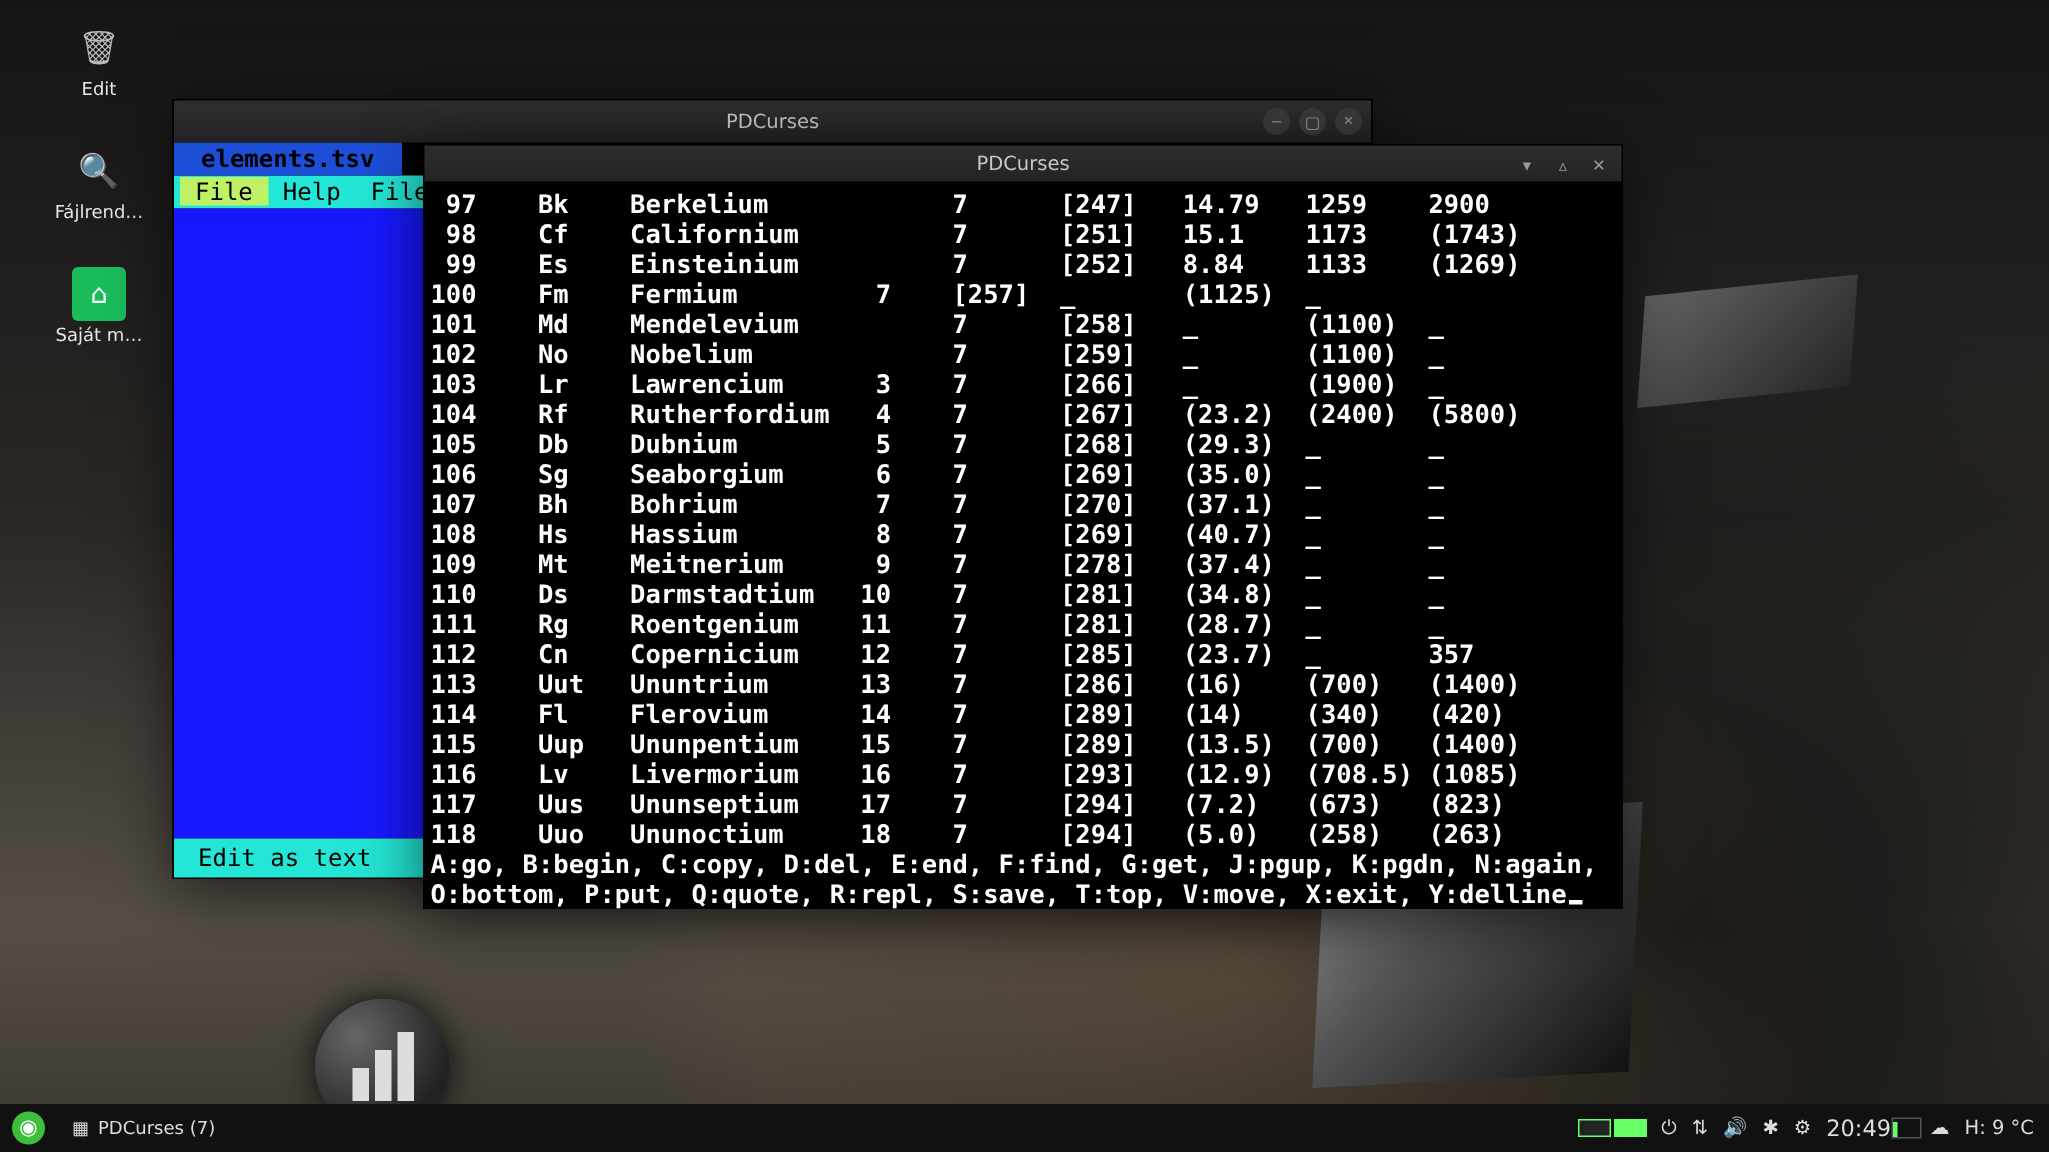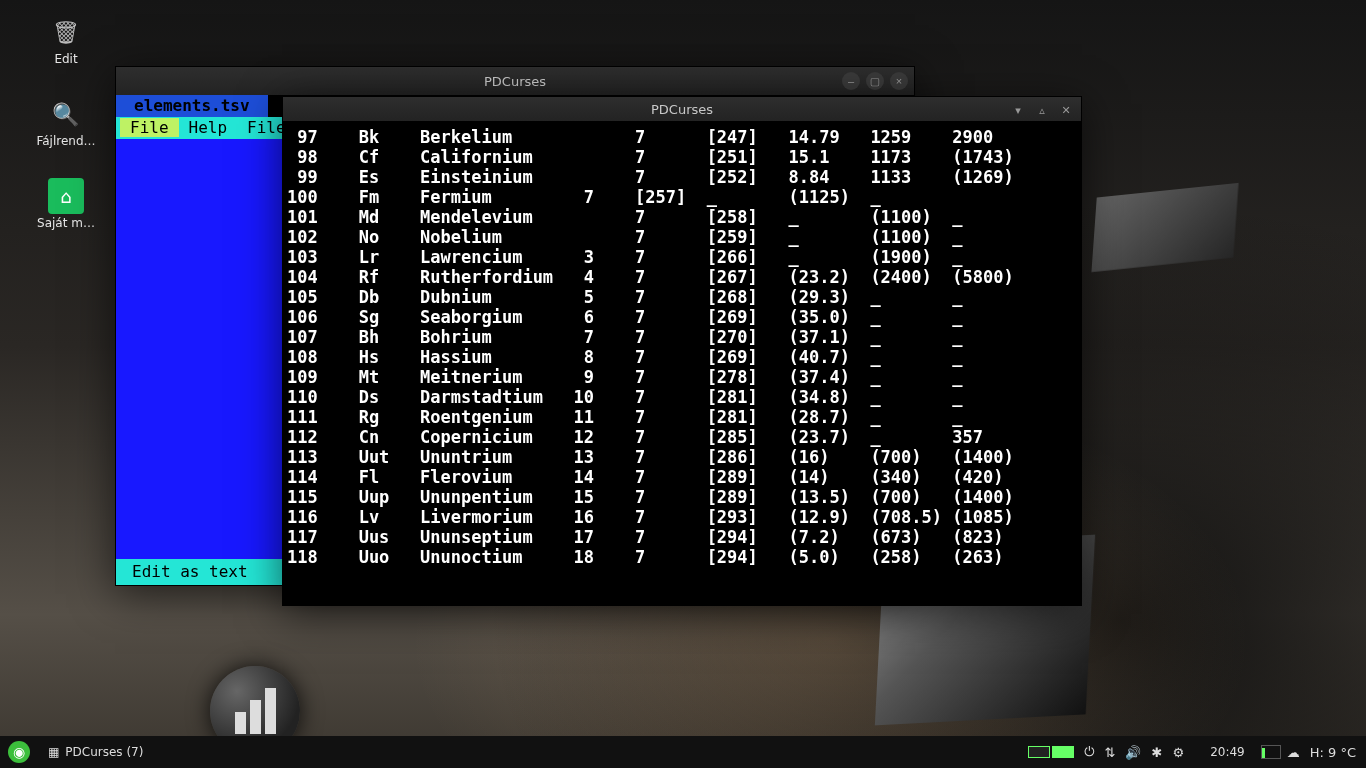--- a/index.html
+++ b/index.html
@@ -41,21 +41,21 @@
     display:flex; align-items:center; font:12px "DejaVu Sans",sans-serif; color:#ddd; }
   #taskbar .start { width:22px;height:22px;border-radius:50%;background:#3cbf3c;margin:0 8px;
     display:flex;align-items:center;justify-content:center;font-size:14px;color:#fff;}
   #taskbar .task { display:flex;align-items:center;gap:6px;padding:0 10px;height:100%;}
   #taskbar .spacer{flex:1}
   #taskbar .batt{display:flex;gap:2px;margin-right:10px}
   #taskbar .batt i{width:22px;height:12px;border:1px solid #6f6;}
   #taskbar .batt i:first-child{background:#222;border-color:#6f6}
   #taskbar .batt i:last-child{background:#6f6}
   #taskbar .tray{display:flex;align-items:center;gap:10px;padding-right:10px;font-size:13px}
-  #taskbar .clock{font-size:12px;margin:0 16px}
+  #taskbar .clock{font-size:15px;margin:0 0}
   #taskbar .cpu{width:20px;height:14px;border:1px solid #555;position:relative;margin-right:6px}
   #taskbar .cpu::after{content:"";position:absolute;left:0;bottom:0;width:3px;height:10px;background:#6f6}
 
   
   .win { position:absolute; background:#000; border:1px solid #000; box-shadow:0 8px 40px rgba(0,0,0,.6); }
   .titlebar{ height:28px; background:linear-gradient(#2e2e2e,#232323); color:#c8c8c8;
     display:flex; align-items:center; justify-content:center; font:13px "DejaVu Sans",sans-serif; position:relative;}
   .wbtns{ position:absolute; right:6px; top:5px; display:flex; gap:6px;}
   .wbtns i{ width:18px;height:18px;border-radius:50%;background:#3a3a3a;display:flex;align-items:center;justify-content:center;
     font:11px sans-serif;color:#999;font-style:normal;cursor:pointer;}
@@ -152,20 +152,22 @@
 110    Ds    Darmstadtium   10    7      [281]   (34.8)  _       _
 111    Rg    Roentgenium    11    7      [281]   (28.7)  _       _
 112    Cn    Copernicium    12    7      [285]   (23.7)  _       357
 113    Uut   Ununtrium      13    7      [286]   (16)    (700)   (1400)
 114    Fl    Flerovium      14    7      [289]   (14)    (340)   (420)
 115    Uup   Ununpentium    15    7      [289]   (13.5)  (700)   (1400)
 116    Lv    Livermorium    16    7      [293]   (12.9)  (708.5) (1085)
 117    Uus   Ununseptium    17    7      [294]   (7.2)   (673)   (823)
 118    Uuo   Ununoctium     18    7      [294]   (5.0)   (258)   (263)
 </pre>
+    <div class="help"><span>A:go, B:begin, C:copy, D:del, E:end, F:find, G:get, J:pgup, K:pgdn, N:again,</span>
+<span>O:bottom, P:put, Q:quote, R:repl, S:save, T:top, V:move, X:exit, Y:delline</span><span class="caret"></span></div>
   </div>
 
   <div id="taskbar">
     <div class="start">◉</div>
     <div class="task">
       <span>▦</span>
       <span>PDCurses (7)</span>
     </div>
     <div class="spacer"></div>
     <div class="batt">

